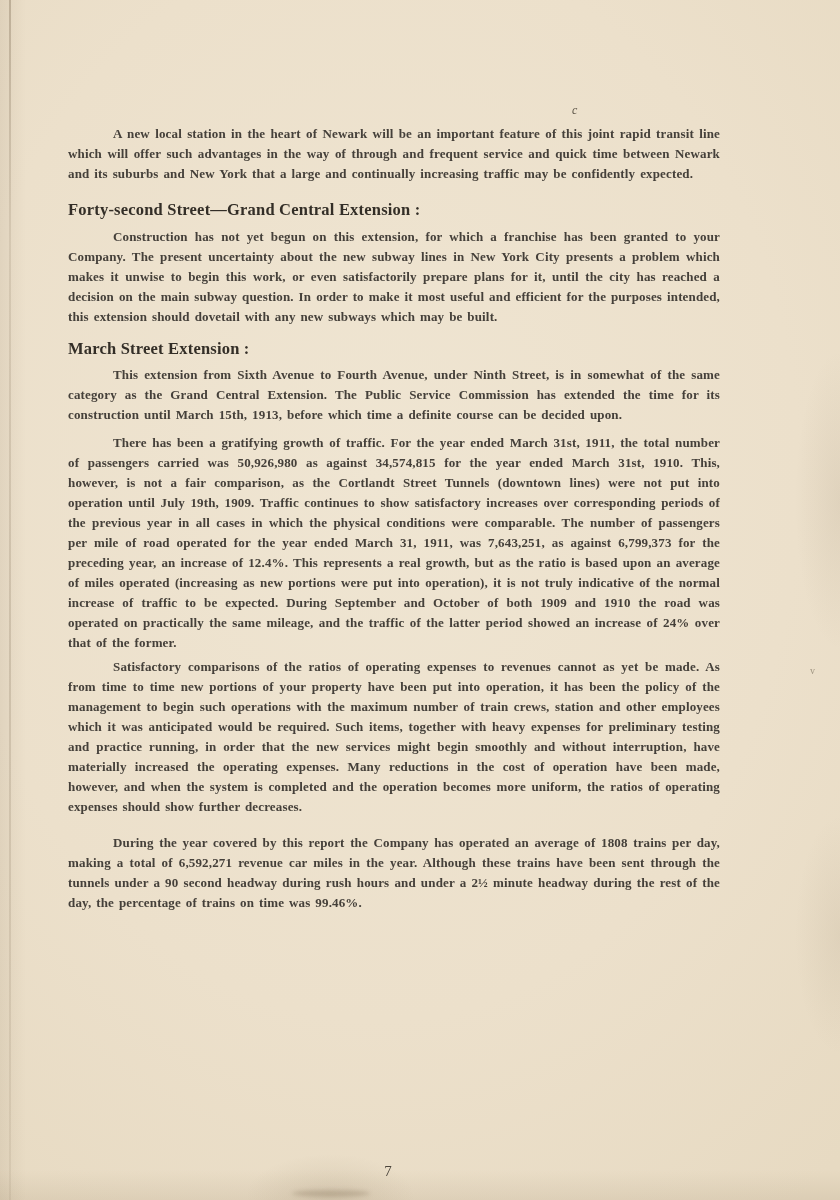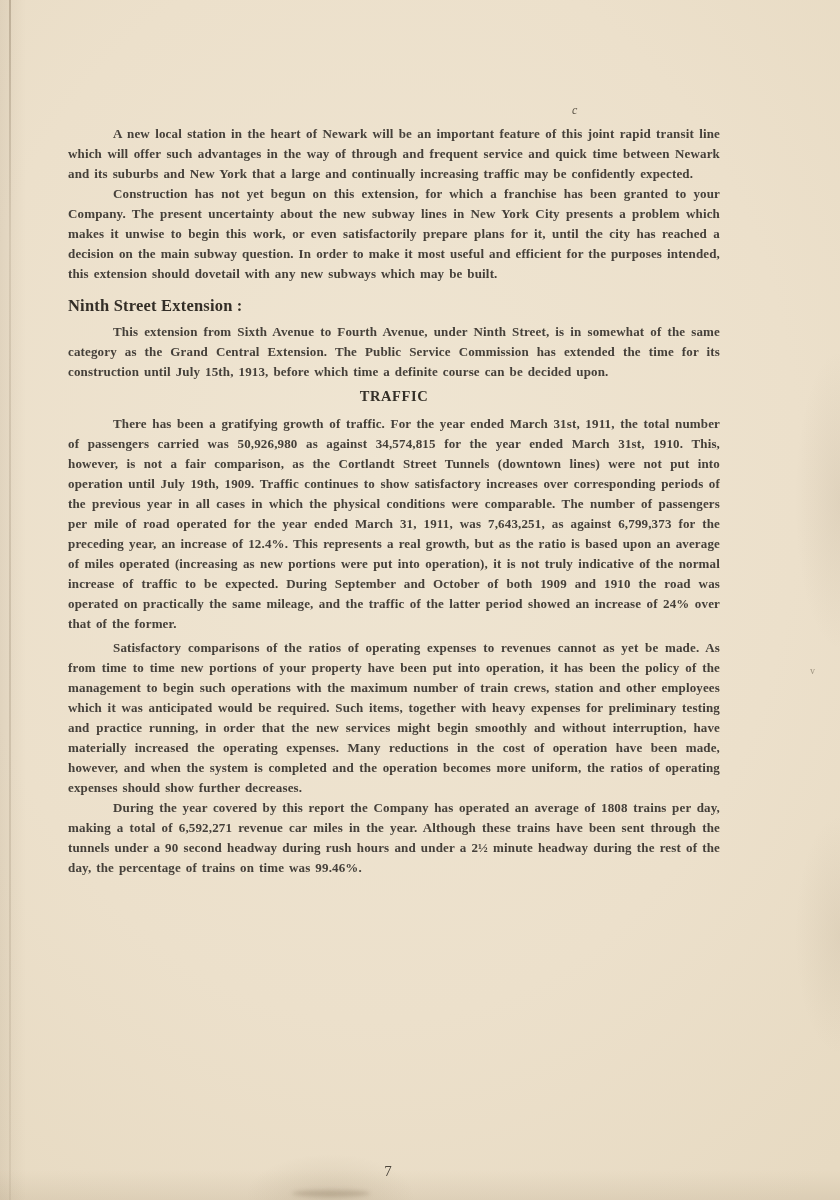--- a/index.html
+++ b/index.html
@@ -67,28 +67,28 @@
   .sub-heading {
     font-size: 16.5px;
     font-weight: bold;
     line-height: 23px;
     letter-spacing: 0.2px;
     color: #332e27;
   }
   .b1  { margin-top: 124px; }
   .b2  { margin-top: 18px; }
   .b3  { margin-top: 14px; }
-  .b4  { }
+  .b4  { margin-top: 6px; }
   .b5  { margin-top: 10px; }
   .b6  { margin-top: 5px; }
   .b7  { margin-top: 4px; }
   .b8  { margin-top: 8px; }
   .b9  { margin-top: 6px; }
   .b10 { margin-top: 4px; }
-  .b11 { margin-top: 0; }
+  .b11 { margin-top: 16px; }
   .top-mark {
     position: absolute;
     left: 572px;
     top: 103px;
     font-size: 12px;
     font-style: italic;
     color: #5f574a;
   }
   .margin-mark {
     position: absolute;
@@ -124,28 +124,28 @@
 
   <div class="crease"></div>
 
   <div class="top-mark">c</div>
 
   <div class="content">
 
     <p class="para b1">A new local station in the heart of Newark will be an important feature of this joint rapid transit line which will offer such advantages in the way of through and frequent service and quick time between Newark and its suburbs and New York that a large and continually increasing traffic may be confidently expected.</p>
 
 
+    <h3 class="sub-heading b3">Forty-second Street—Grand Central Extension :</h3>
 
     <p class="para b4">Construction has not yet begun on this extension, for which a franchise has been granted to your Company.  The present uncertainty about the new subway lines in New York City presents a problem which makes it unwise to begin this work, or even satisfactorily prepare plans for it, until the city has reached a decision on the main subway question.  In order to make it most useful and efficient for the purposes intended, this extension should dovetail with any new subways which may be built.</p>
 
-    <h3 class="sub-heading b5">Ninth Street Extension :</h3>
+    <h3 class="sub-heading b5">March Street Extension :</h3>
 
-    <p class="para b6">This extension from Sixth Avenue to Fourth Avenue, under Ninth Street, is in somewhat of the same category as the Grand Central Extension.  The Public Service Commission has extended the time for its construction until July 15th, 1913, before which time a definite course can be decided upon.</p>
+    <p class="para b6">This extension from Sixth Avenue to Fourth Avenue, under Ninth Street, is in somewhat of the same category as the Grand Central Extension.  The Public Service Commission has extended the time for its construction until March 15th, 1913, before which time a definite course can be decided upon.</p>
 
-    <h2 class="center-heading b7">TRAFFIC</h2>
 
     <p class="para b8">There has been a gratifying growth of traffic.  For the year ended March 31st, 1911, the total number of passengers carried was 50,926,980 as against 34,574,815 for the year ended March 31st, 1910.  This, however, is not a fair comparison, as the Cortlandt Street Tunnels (downtown lines) were not put into operation until July 19th, 1909.  Traffic continues to show satisfactory increases over corresponding periods of the previous year in all cases in which the physical conditions were comparable.  The number of passengers per mile of road operated for the year ended March 31, 1911, was 7,643,251, as against 6,799,373 for the preceding year, an increase of 12.4%.  This represents a real growth, but as the ratio is based upon an average of miles operated (increasing as new portions were put into operation), it is not truly indicative of the normal increase of traffic to be expected.  During September and October of both 1909 and 1910 the road was operated on practically the same mileage, and the traffic of the latter period showed an increase of 24% over that of the former.</p>
 
 
     <p class="para b10">Satisfactory comparisons of the ratios of operating expenses to revenues cannot as yet be made.  As from time to time new portions of your property have been put into operation, it has been the policy of the management to begin such operations with the maximum number of train crews, station and other employees which it was anticipated would be required.  Such items, together with heavy expenses for preliminary testing and practice running, in order that the new services might begin smoothly and without interruption, have materially increased the operating expenses.  Many reductions in the cost of operation have been made, however, and when the system is completed and the operation becomes more uniform, the ratios of operating expenses should show further decreases.</p>
 
     <p class="para b11">During the year covered by this report the Company has operated an average of 1808 trains per day, making a total of 6,592,271 revenue car miles in the year.  Although these trains have been sent through the tunnels under a 90 second headway during rush hours and under a 2½ minute headway during the rest of the day, the percentage of trains on time was 99.46%.</p>
 
   </div>
 

